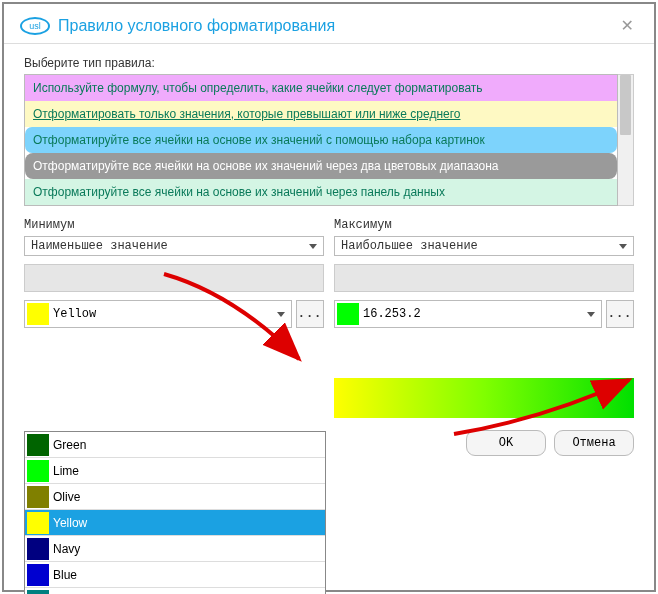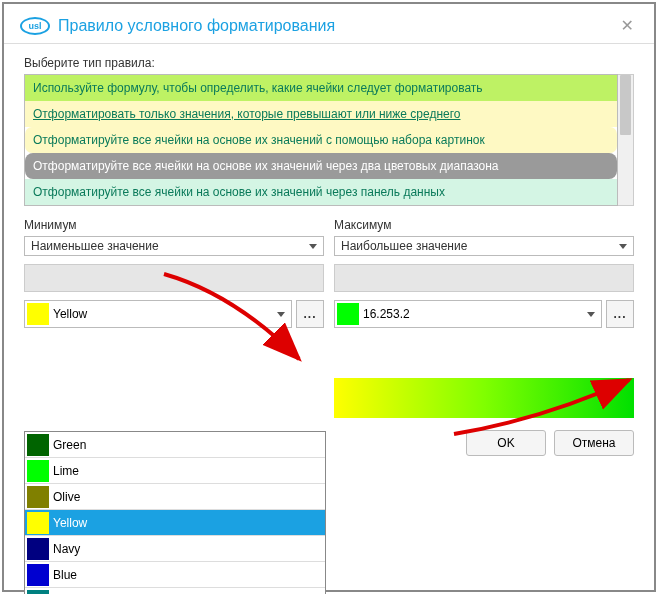--- a/index.html
+++ b/index.html
@@ -1,37 +1,37 @@
 <!DOCTYPE html>
 <html><head>
 <meta charset="utf-8">
 <style>
 * { box-sizing: border-box; margin: 0; padding: 0; }
 body { font-family: Arial, sans-serif; font-size: 12px; background: #fff; width: 658px; height: 594px; overflow: hidden; position: relative; }
 .frame { border: 2px solid #888; width: 654px; height: 590px; margin: 2px; position: relative; background: #fff; }
 .header { display: flex; align-items: center; padding: 12px 16px 8px 16px; }
-.header-icon { width: 30px; height: 18px; border: 2px solid #1ba1e2; border-radius: 50%; display: flex; align-items: center; justify-content: center; color: #1ba1e2; font-size: 9px; font-weight: bold; margin-right: 8px; }
+.header-icon { width: 30px; height: 18px; border: 2px solid #1ba1e2; border-radius: 50%; display: flex; align-items: center; justify-content: center; color: #1ba1e2; font-size: 9px; font-weight: normal; margin-right: 8px; }
 .header-title { color: #1ba1e2; font-size: 16px; font-weight: 300; flex: 1; }
 .close-x { color: #999; font-size: 16px; cursor: pointer; padding: 0 4px; }
 .sep { border-bottom: 1px solid #ddd; margin: 0 0 12px 0; }
 .content { padding: 0 20px; position: relative; }
 .label { color: #333; margin-bottom: 4px; display: block; }
 .rule-list-wrap { display: flex; margin-bottom: 12px; }
 .rule-list { border: 1px solid #bbb; flex: 1; }
 .rule-item { padding: 6px 8px; color: #0a7a5a; cursor: pointer; }
-.r0 { background: #bef264; }
+.r0 { background: #f0abfc; }
 .r1 { background: #fef9c3; text-decoration: underline; }
 .r2 { background: #d4edfc; }
-.r3 { background: #fef9c3; border-radius: 7px; }
+.r3 { background: #7dd3fc; border-radius: 7px; }
 .r4 { background: #9a9a9a; color: #fff; border-radius: 8px; }
 .r5 { background: #d4f5e4; }
 .scrollbar { width: 16px; background: #f0f0f0; border: 1px solid #ccc; border-left: none; position: relative; }
 .scrollthumb { position: absolute; top: 0; left: 2px; right: 2px; height: 60px; background: #c8c8c8; border-radius: 1px; }
 .cols { display: flex; gap: 10px; }
-.col { flex: 1; }
+.col { flex: 1; font-family: Liberation Mono, monospace; }
 .dd { border: 1px solid #bbb; height: 20px; display: flex; align-items: center; padding: 0 6px; background: #fff; margin-bottom: 8px; }
 .dd-text { flex: 1; color: #333; }
 .dd-caret { width: 0; height: 0; border-left: 4px solid transparent; border-right: 4px solid transparent; border-top: 5px solid #555; }
 .gray-bar { height: 28px; background: #e6e6e6; border: 1px solid #ccc; margin-bottom: 8px; }
 .color-row { display: flex; gap: 4px; }
 .color-dd { border: 1px solid #bbb; height: 28px; display: flex; align-items: center; background: #fff; flex: 1; }
 .swatch { width: 22px; height: 22px; margin: 0 4px 0 2px; }
 .yellow { background: #ffff00; }
 .lime { background: #00ff00; }
 .color-text { flex: 1; }
@@ -44,21 +44,21 @@
 .dp-sw { width: 22px; height: 22px; margin: 0 4px 0 2px; }
 .c-green { background: #006400; }
 .c-lime { background: #00ff00; }
 .c-olive { background: #808000; }
 .c-yellow { background: #ffff00; }
 .c-navy { background: #000080; }
 .c-blue { background: #0000d0; }
 .c-teal { background: #008080; }
 .gradient-preview { height: 40px; background: linear-gradient(to right, #ffff00, #80ff00, #00e000); margin: 50px 0 12px 0; }
 .buttons { display: flex; justify-content: flex-end; gap: 8px; margin-top: 4px; }
-.btn { width: 80px; height: 26px; border: 1px solid #bbb; background: #f5f5f5; border-radius: 3px; cursor: pointer; display: flex; align-items: center; justify-content: center; }
+.btn { width: 80px; height: 26px; border: 1px solid #bbb; background: #f5f5f5; border-radius: 9px; cursor: pointer; display: flex; align-items: center; justify-content: center; }
 .arrow-svg { position: absolute; pointer-events: none; z-index: 20; }
 </style>
 </head>
 <body>
 
 <div class="frame">
   <div class="header">
     <div class="header-icon">usl</div>
     <div class="header-title">Правило условного форматирования</div>
     <div class="close-x">✕</div>

